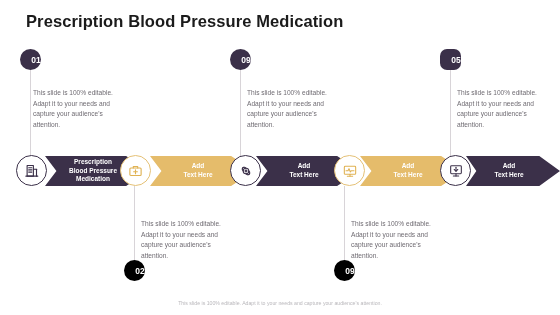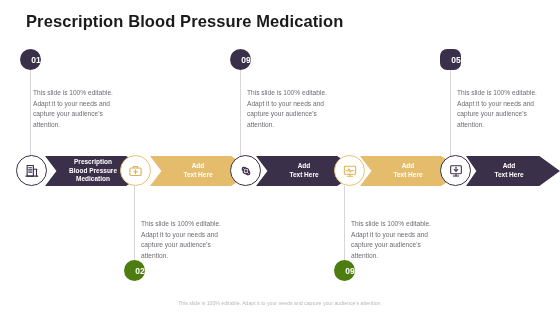--- a/index.html
+++ b/index.html
@@ -40,21 +40,21 @@
     border-radius: 50%;
     color: #ffffff;
     font-size: 8.5px;
     font-weight: bold;
     display: flex;
     align-items: center;
     justify-content: flex-end;
     letter-spacing: 0.2px;
   }
   .badge.dark  { background: #3b3049; }
-  .badge.amber { background: #4d7c0f; }
+  .badge.amber { background: #000000; }
 
   
   .desc {
     position: absolute;
     width: 94px;
     font-size: 6.6px;
     line-height: 1.62;
     color: #6f6b72;
   }
 

